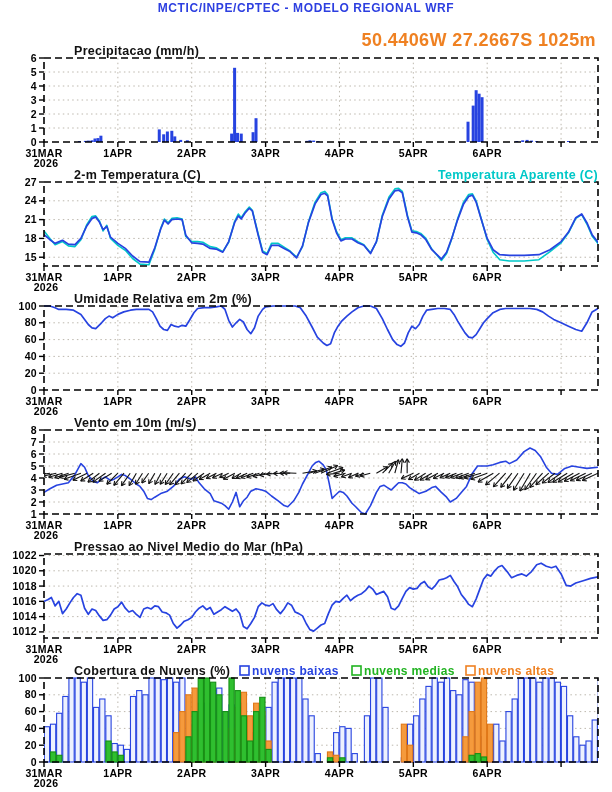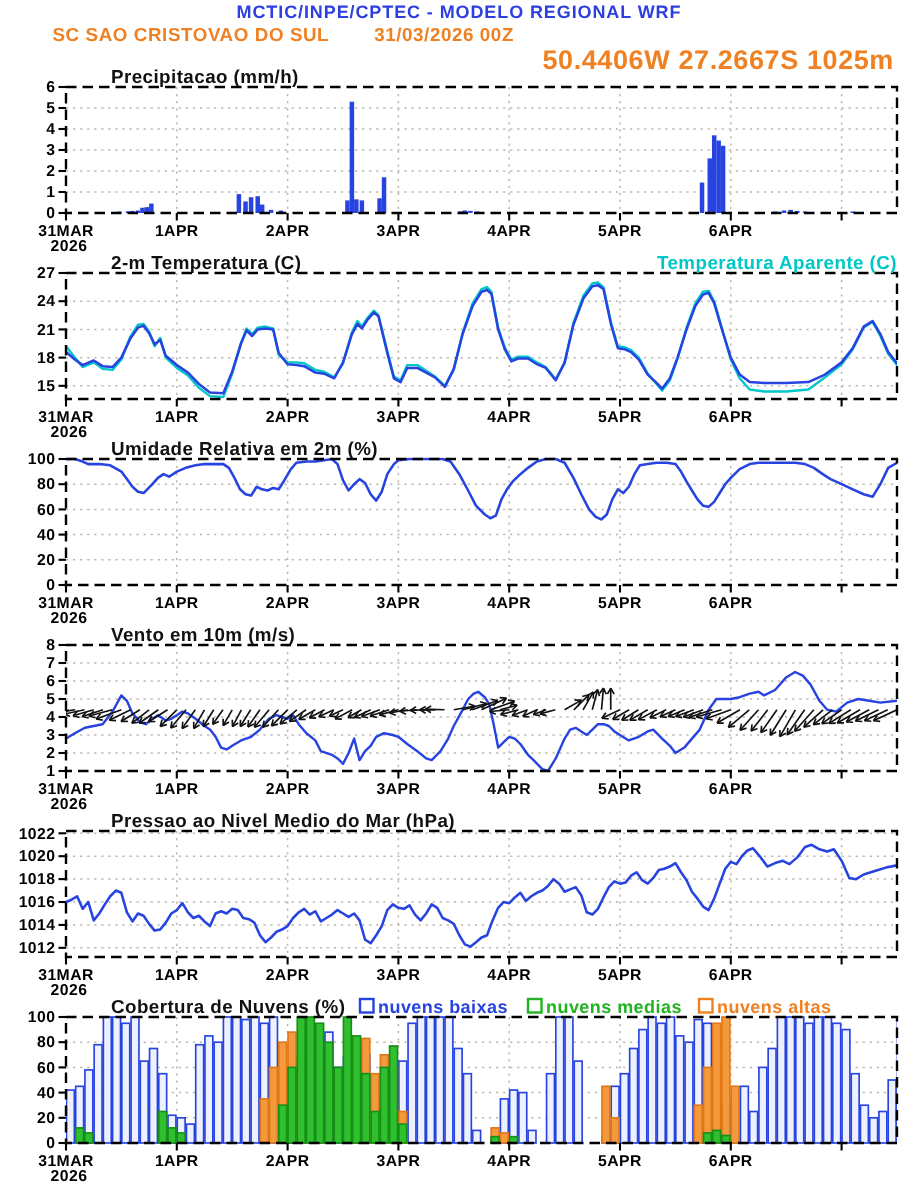--- a/index.html
+++ b/index.html
@@ -11,23 +11,20 @@
   .hdr3{position:absolute;top:30px;right:16px;font-size:18px;letter-spacing:.4px;}
   #charts{position:absolute;top:44px;left:0;}
   .chart-block{position:relative;width:612px;height:124px;}
   svg{display:block;}
 </style>
 </head>
 <body>
 
 <div id="page">
   <div class="hdr1" style="color: rgb(45, 63, 224);">MCTIC/INPE/CPTEC - MODELO REGIONAL WRF</div>
-  <div class="hdr2" style="color: rgb(239, 129, 34);">
-    <span>SC SAO CRISTOVAO DO SUL</span><span class="gap">31/03/2026 00Z</span>
-  </div>
   <div class="hdr3" style="color: rgb(239, 129, 34);">50.4406W 27.2667S 1025m</div>
   <div id="charts">
       <div class="chart-block">
         <svg width="612" height="124" viewBox="0 0 612 124">
           <clipPath id="clip-precipitation">
             <rect x="44" y="13" width="554" height="86"></rect>
           </clipPath>
           <line x1="117.86666666666666" y1="14" x2="117.86666666666666" y2="98" stroke="#bdb8ae" stroke-width="1" stroke-dasharray="1.5 3.2"></line>
           <line x1="191.73333333333332" y1="14" x2="191.73333333333332" y2="98" stroke="#bdb8ae" stroke-width="1" stroke-dasharray="1.5 3.2"></line>
           <line x1="265.6" y1="14" x2="265.6" y2="98" stroke="#bdb8ae" stroke-width="1" stroke-dasharray="1.5 3.2"></line>

